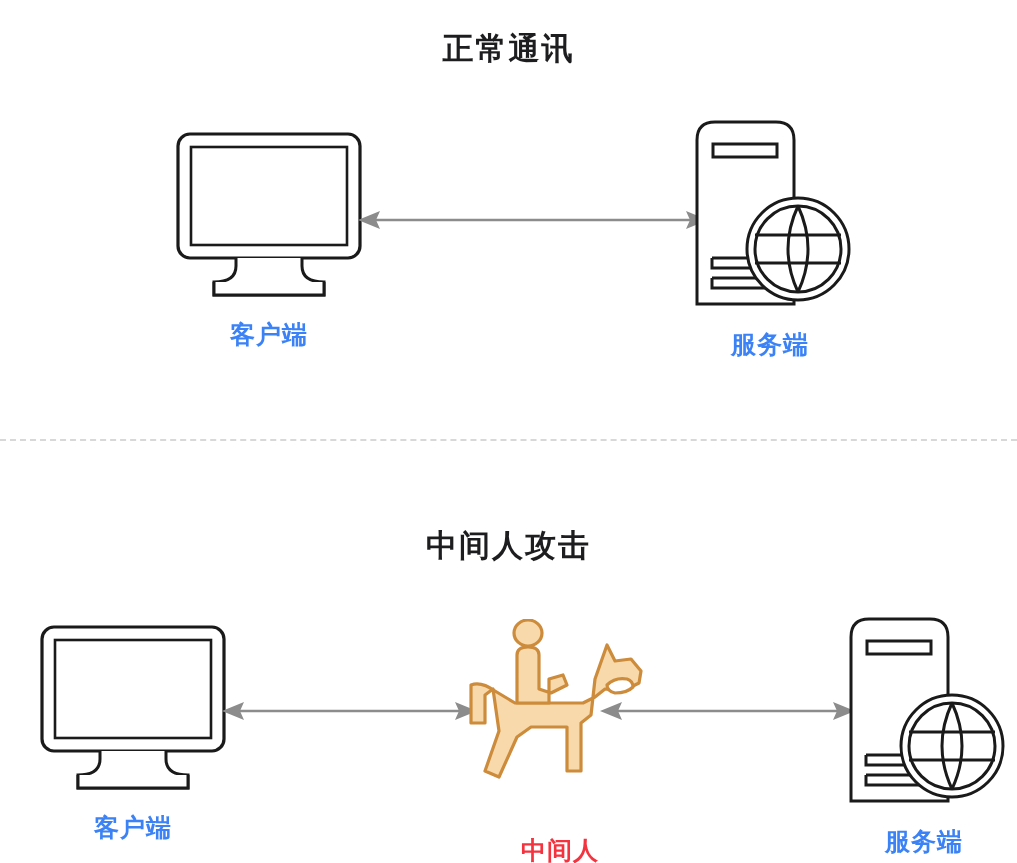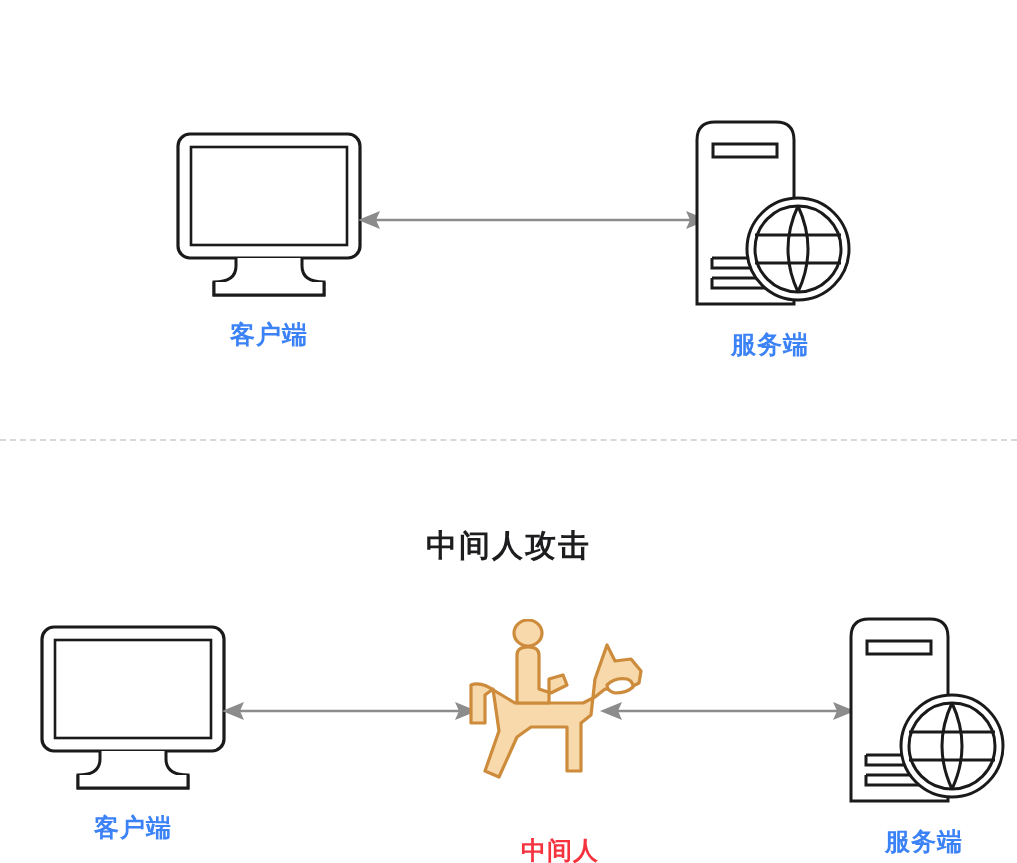--- a/index.html
+++ b/index.html
@@ -74,20 +74,21 @@
   .figure-wrap { position: absolute; }
   .figure-wrap svg { display: block; }
 </style>
 </head>
 <body>
 
 <div id="canvas">
 
   <div class="panel" id="panel-normal">
 
+    <div class="section-title" id="title-normal">正常通讯</div>
 
     <div class="node" style="left:174px; top:130px;">
       <svg width="190" height="180" viewBox="0 0 190 180">
         <rect x="4" y="4" width="182" height="124" rx="12" ry="12" fill="#ffffff" stroke="#1a1a1a" stroke-width="3.2"></rect>
         <rect x="17" y="17" width="156" height="98" fill="#ffffff" stroke="#1a1a1a" stroke-width="2.6"></rect>
         <path d="M62 128 L62 136 Q62 152 40 152 L40 165 L150 165 L150 152 Q128 152 128 136 L128 128" fill="#ffffff" stroke="#1a1a1a" stroke-width="3"></path>
         <path d="M40 152 L40 165 L150 165 L150 152" fill="#ffffff" stroke="#1a1a1a" stroke-width="3"></path>
       </svg>
     </div>
     <div class="node-label" style="left:159px; top:318px;">客户端</div>

